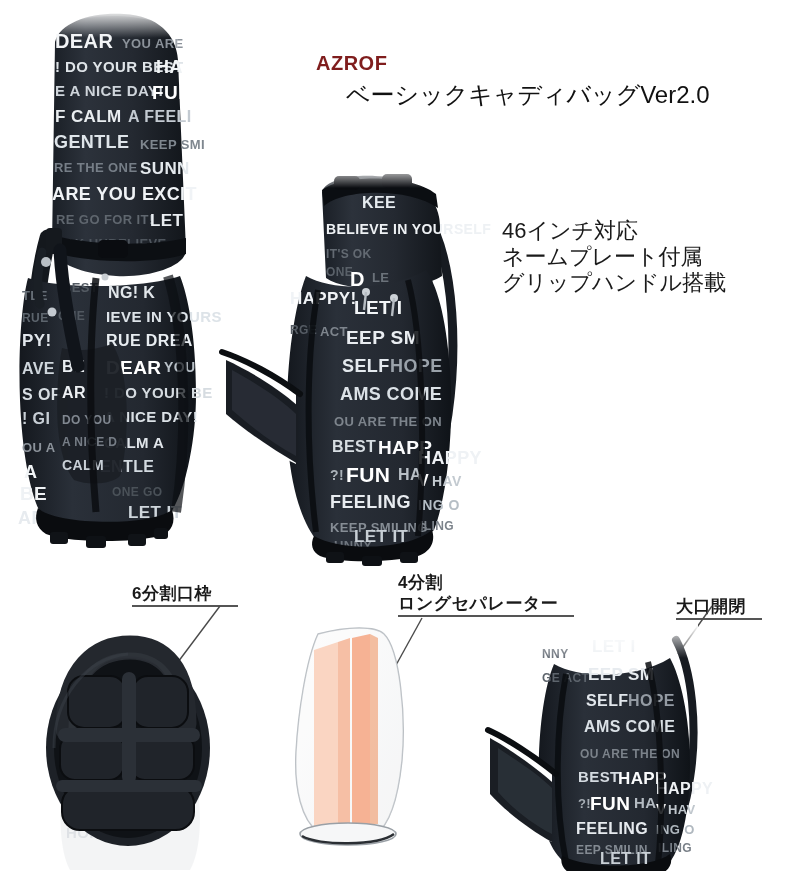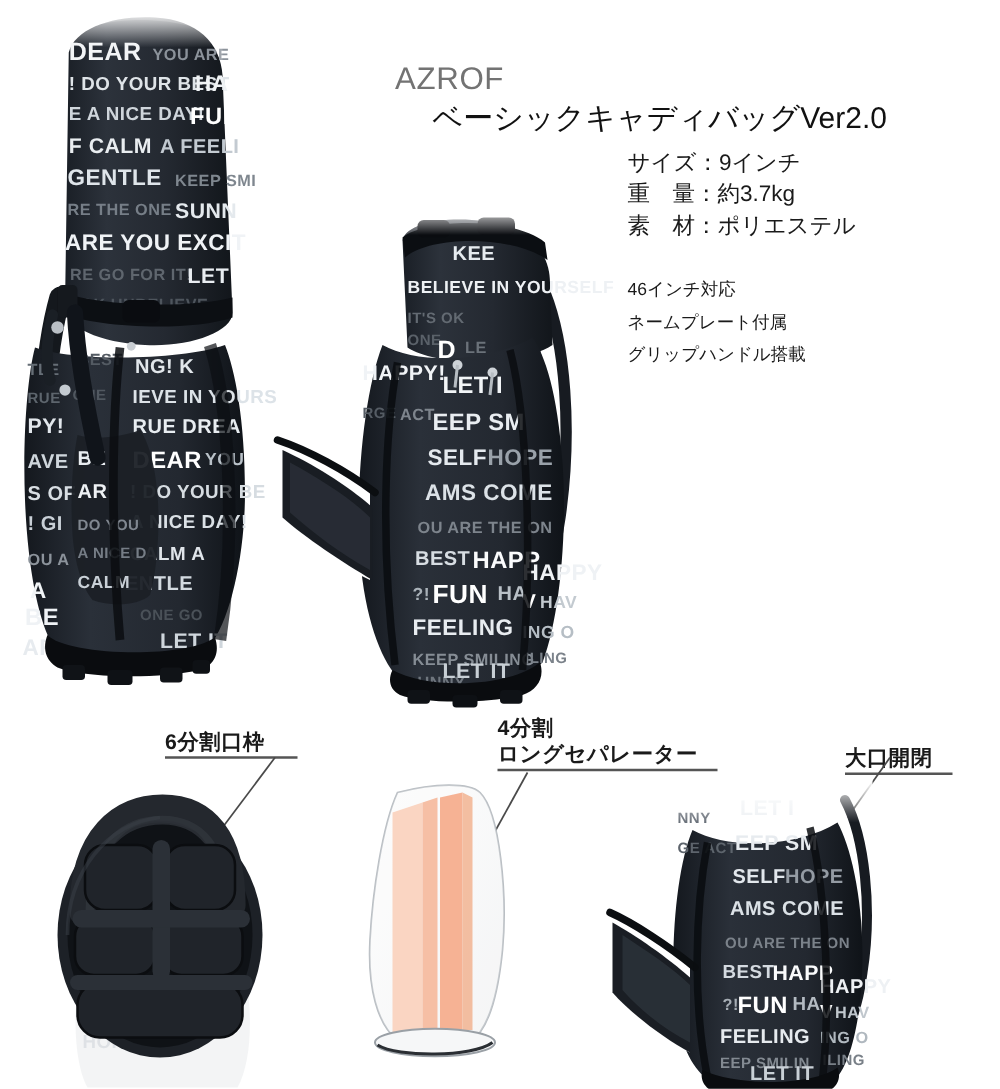--- a/index.html
+++ b/index.html
@@ -13,36 +13,36 @@
     overflow: hidden;
     font-family: "Liberation Sans", "DejaVu Sans", sans-serif;
     color: #111111;
     -webkit-font-smoothing: antialiased;
   }
   .page { position: absolute; inset: 0; background: #fff; }
 
   
   .title-block { position: absolute; left: 316px; top: 48px; }
   .brand {
-    font-size: 25px; font-weight: normal; letter-spacing: 0.5px;
-    line-height: 30px; color: #737373; margin: 0;
+    font-size: 20px; font-weight: bold; letter-spacing: 0.5px;
+    line-height: 30px; color: #7f1d1d; margin: 0;
   }
   .product-name {
     font-size: 24px; font-weight: normal; line-height: 30px;
     margin: 2px 0 0 30px; color: #111; white-space: nowrap;
   }
 
   
   .spec-block { position: absolute; left: 502px; top: 118px; }
   .spec-row {
     font-size: 18px; line-height: 25px; color: #1a1a1a;
     white-space: pre; font-weight: 500;
   }
   .spec-extra { position: absolute; left: 502px; top: 218px; }
-  .spec-extra .spec-row { font-size: 14px; line-height: 26px; }
+  .spec-extra .spec-row { font-size: 22px; line-height: 26px; }
 
   
   .feat-label { position: absolute; }
   .feat-label .lbl-text {
     font-size: 17px; font-weight: bold; color: #1a1a1a;
     line-height: 21px; white-space: nowrap; letter-spacing: 0.5px;
   }
   .feat-label .lbl-rule {
     height: 2px; background: #555; margin-top: 1px;
   }
@@ -95,25 +95,20 @@
         <stop offset="100%" stop-color="#f2f3f4"></stop>
       </linearGradient>
     </defs>
   </svg>
 
   <div class="title-block">
     <div class="brand">AZROF</div>
     <div class="product-name">ベーシックキャディバッグVer2.0</div>
   </div>
 
-  <div class="spec-block">
-    <div class="spec-row">サイズ：9インチ</div>
-    <div class="spec-row">重　量：約3.7kg</div>
-    <div class="spec-row">素　材：ポリエステル</div>
-  </div>
   <div class="spec-extra">
     <div class="spec-row">46インチ対応</div>
     <div class="spec-row">ネームプレート付属</div>
     <div class="spec-row">グリップハンドル搭載</div>
   </div>
 
   <div class="bag" style="left:0px; top:0px;">
     <svg width="260" height="560" viewBox="0 0 260 560">
 
       <path d="M48 238 C36 280 30 360 34 430 C36 470 44 500 52 520" fill="none" stroke="#14181d" stroke-width="17" stroke-linecap="round"></path>

